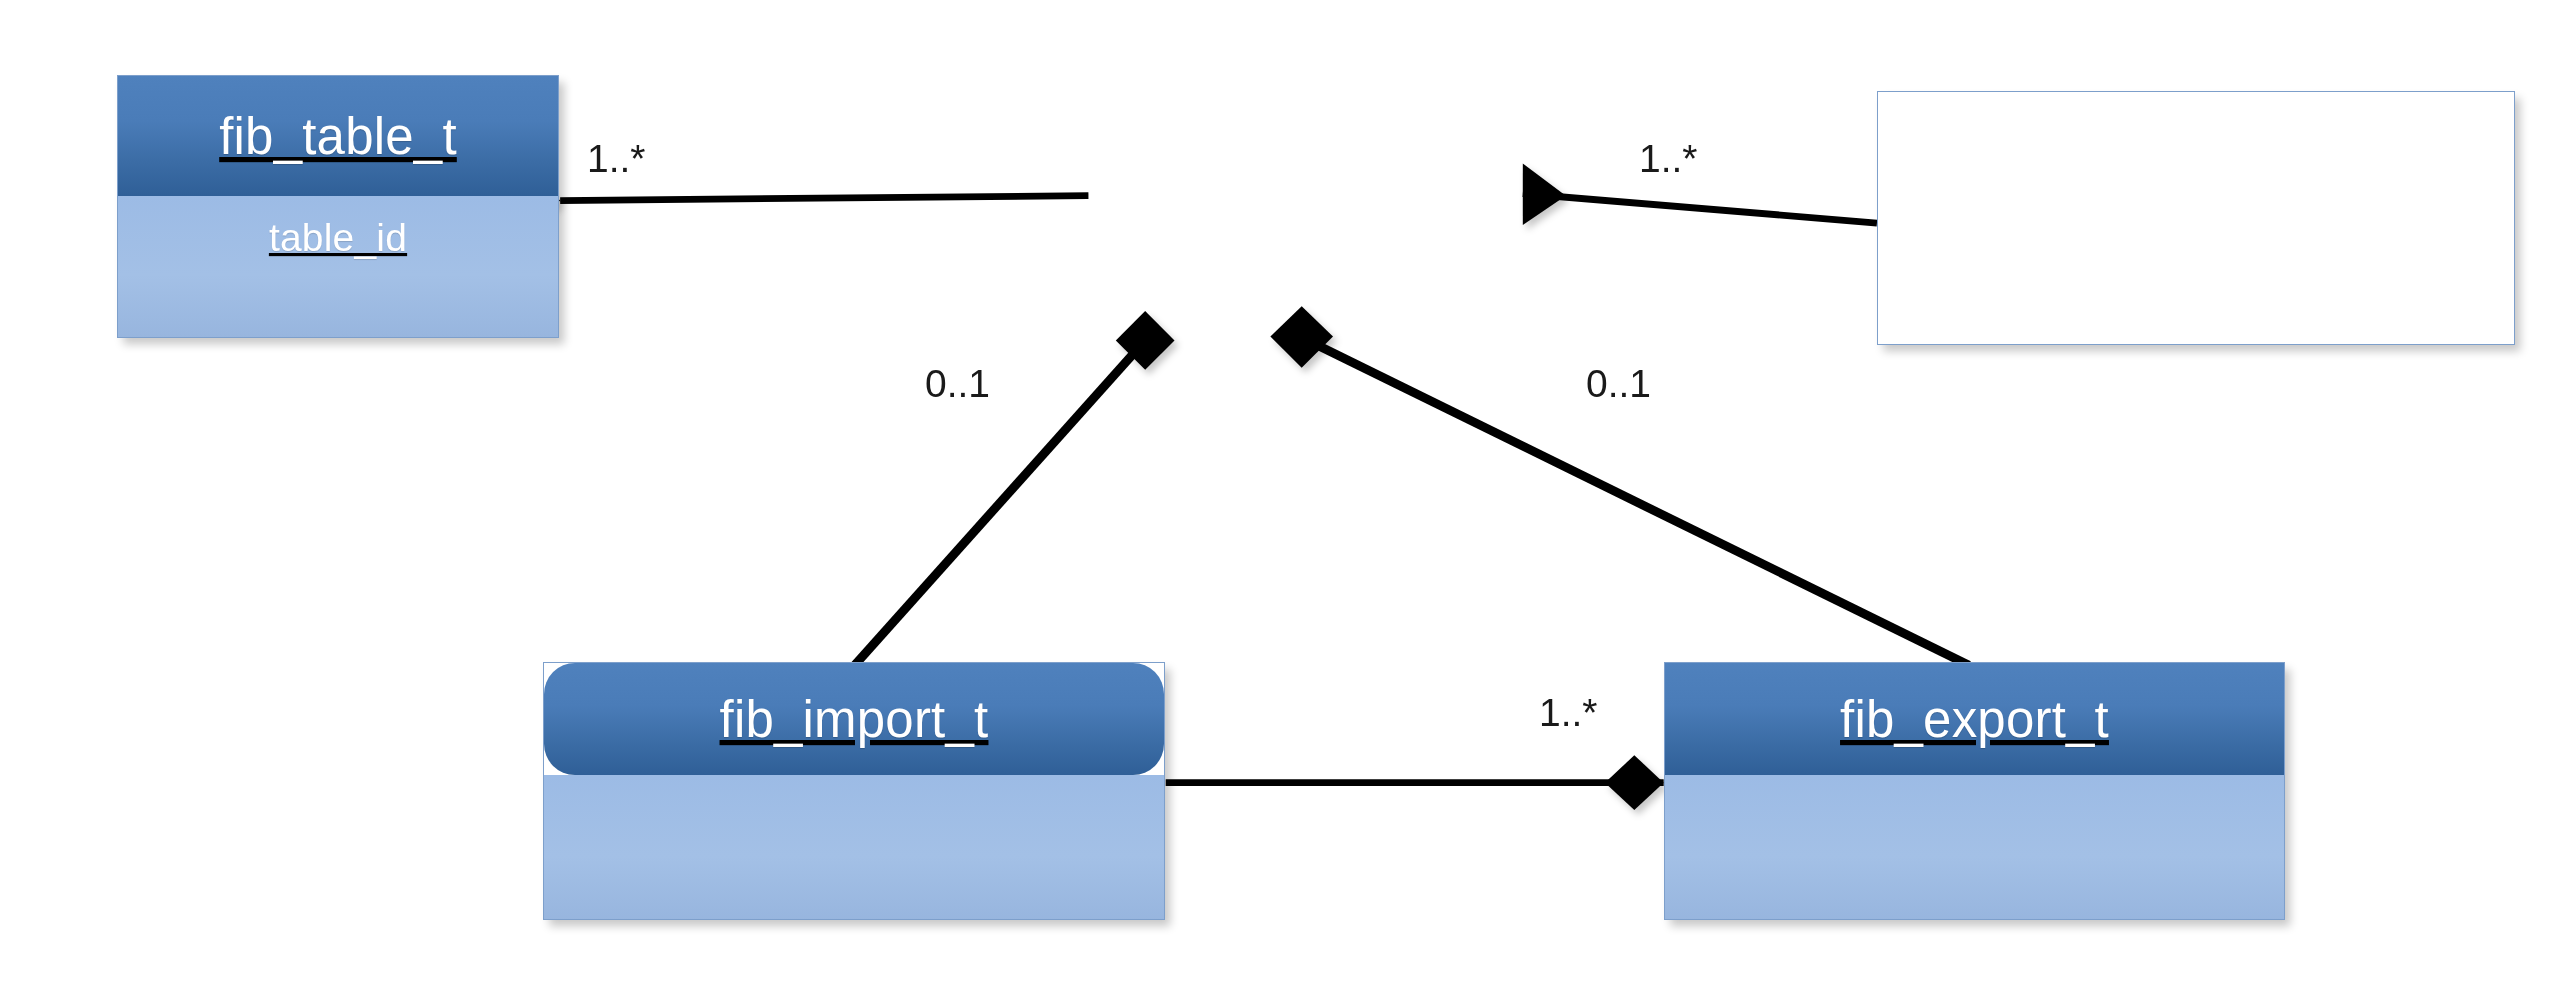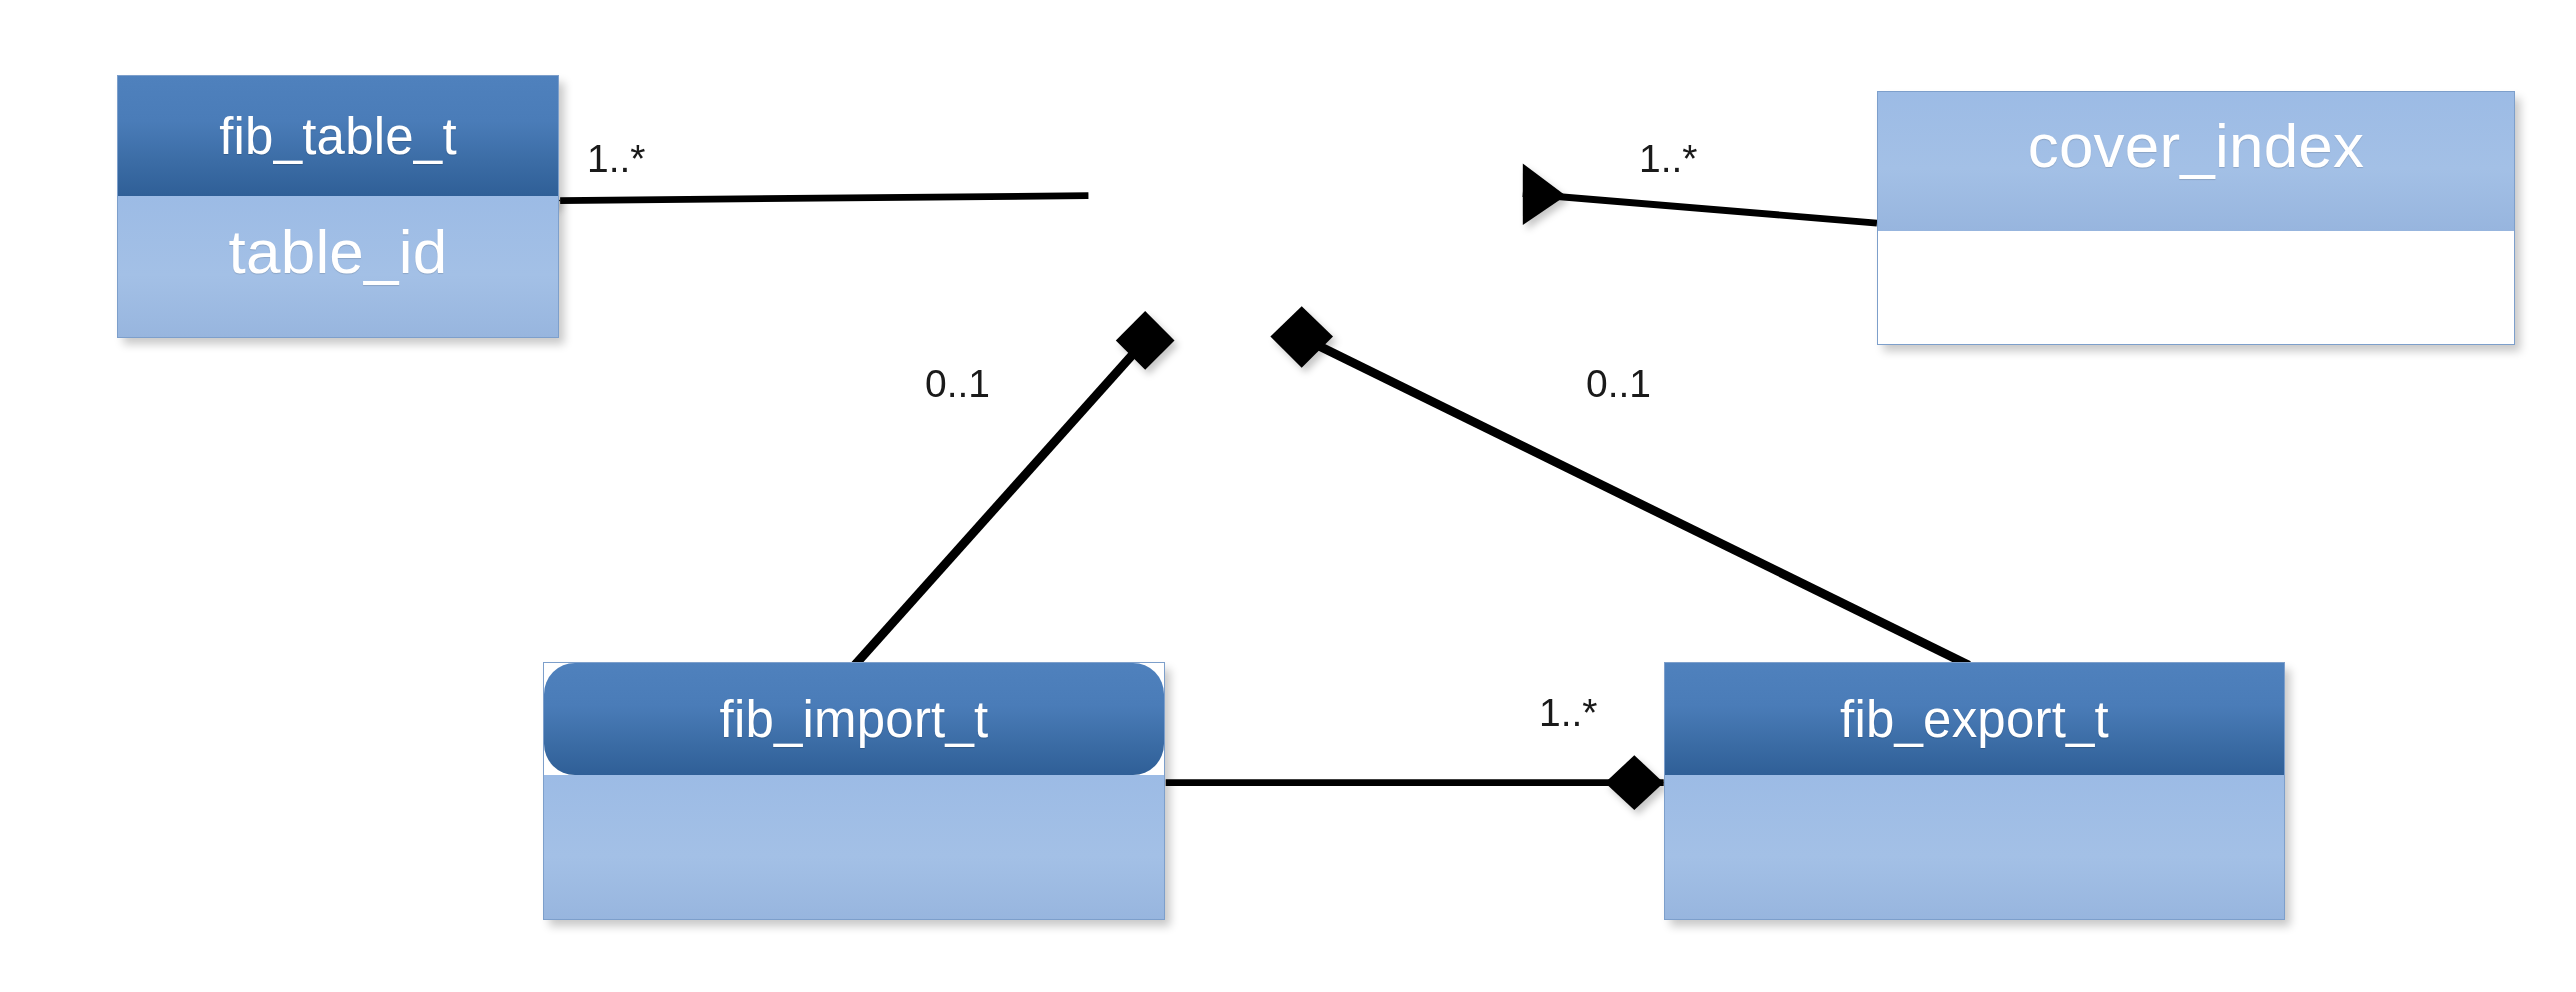--- a/index.html
+++ b/index.html
@@ -25,20 +25,21 @@
     width: 2576px;
     height: 992px;
     pointer-events: none;
   }
   .uml-class {
     position: absolute;
     box-sizing: border-box;
     border: 1px solid #7d9fcb;
     box-shadow: 5.9px 6.9px 8.8px rgba(0,0,0,0.22);
     overflow: hidden;
+    text-decoration: underline;
   }
   .uml-header {
     box-sizing: border-box;
     width: 100%;
     background: linear-gradient(to bottom, #4f81bd 0%, #4a7cb8 38%, #3b6ca5 72%, #2f5f97 100%);
     color: #ffffff;
     display: flex;
     align-items: center;
     justify-content: center;
     text-align: center;
@@ -55,21 +56,21 @@
     text-align: center;
     white-space: nowrap;
   }
   .uml-title {
     font-size: 51px;
     font-weight: 400;
     letter-spacing: 0.2px;
     text-shadow: 0 1px 1px rgba(0,0,0,0.18);
   }
   .uml-attr {
-    font-size: 62px;
+    font-size: 39px;
     font-weight: 400;
     letter-spacing: 0.2px;
     text-shadow: 0 1px 1px rgba(0,0,0,0.14);
   }
   .mult-label {
     position: absolute;
     font-size: 39px;
     color: #1a1a1a;
     font-family: "Liberation Sans", sans-serif;
     white-space: nowrap;
@@ -138,23 +139,20 @@
     <div class="uml-header" style="height:120px;">
       <span class="uml-title">fib_table_t</span>
     </div>
     <div class="uml-body" style="height:143px; padding-top:19.6px;">
       <span class="uml-attr">table_id</span>
     </div>
   </div>
 
 
   <div class="uml-class" style="left:1877px; top:91px; width:638px; height:254px;">
-    <div class="uml-body" style="height:139px; padding-top:17.6px;">
-      <span class="uml-attr">cover_index</span>
-    </div>
   </div>
 
   <div class="uml-class" style="left:543px; top:662px; width:622px; height:258px;">
     <div class="uml-header" style="height:112px;border-radius:31px;">
       <span class="uml-title">fib_import_t</span>
     </div>
     <div class="uml-body" style="height:147px; padding-top:17.6px;">
       <span class="uml-attr"></span>
     </div>
   </div>

